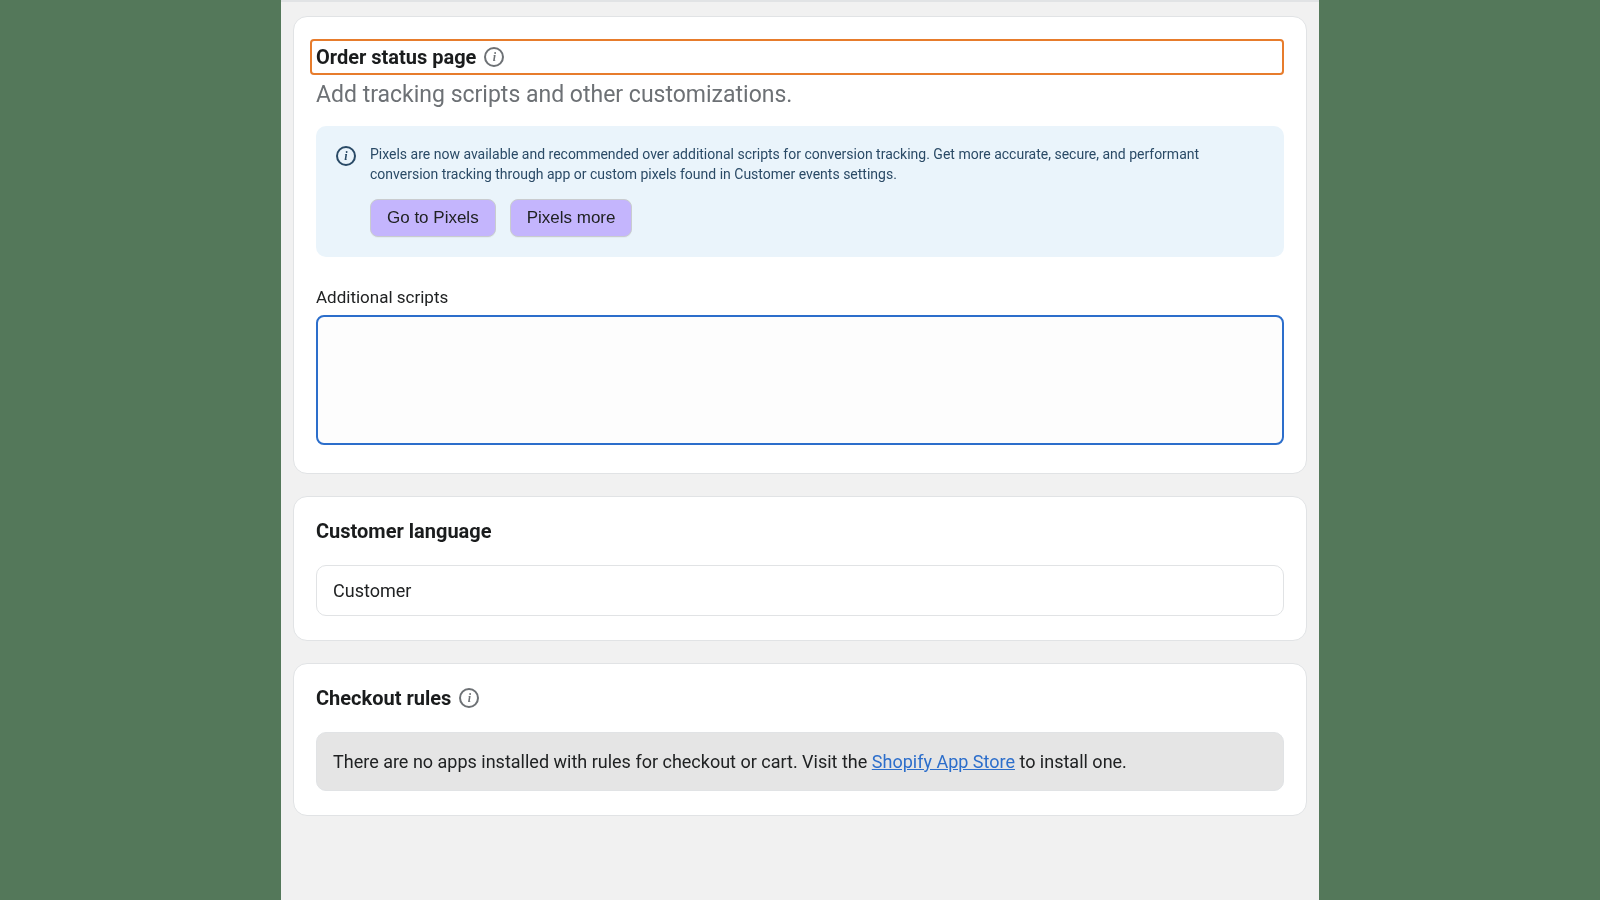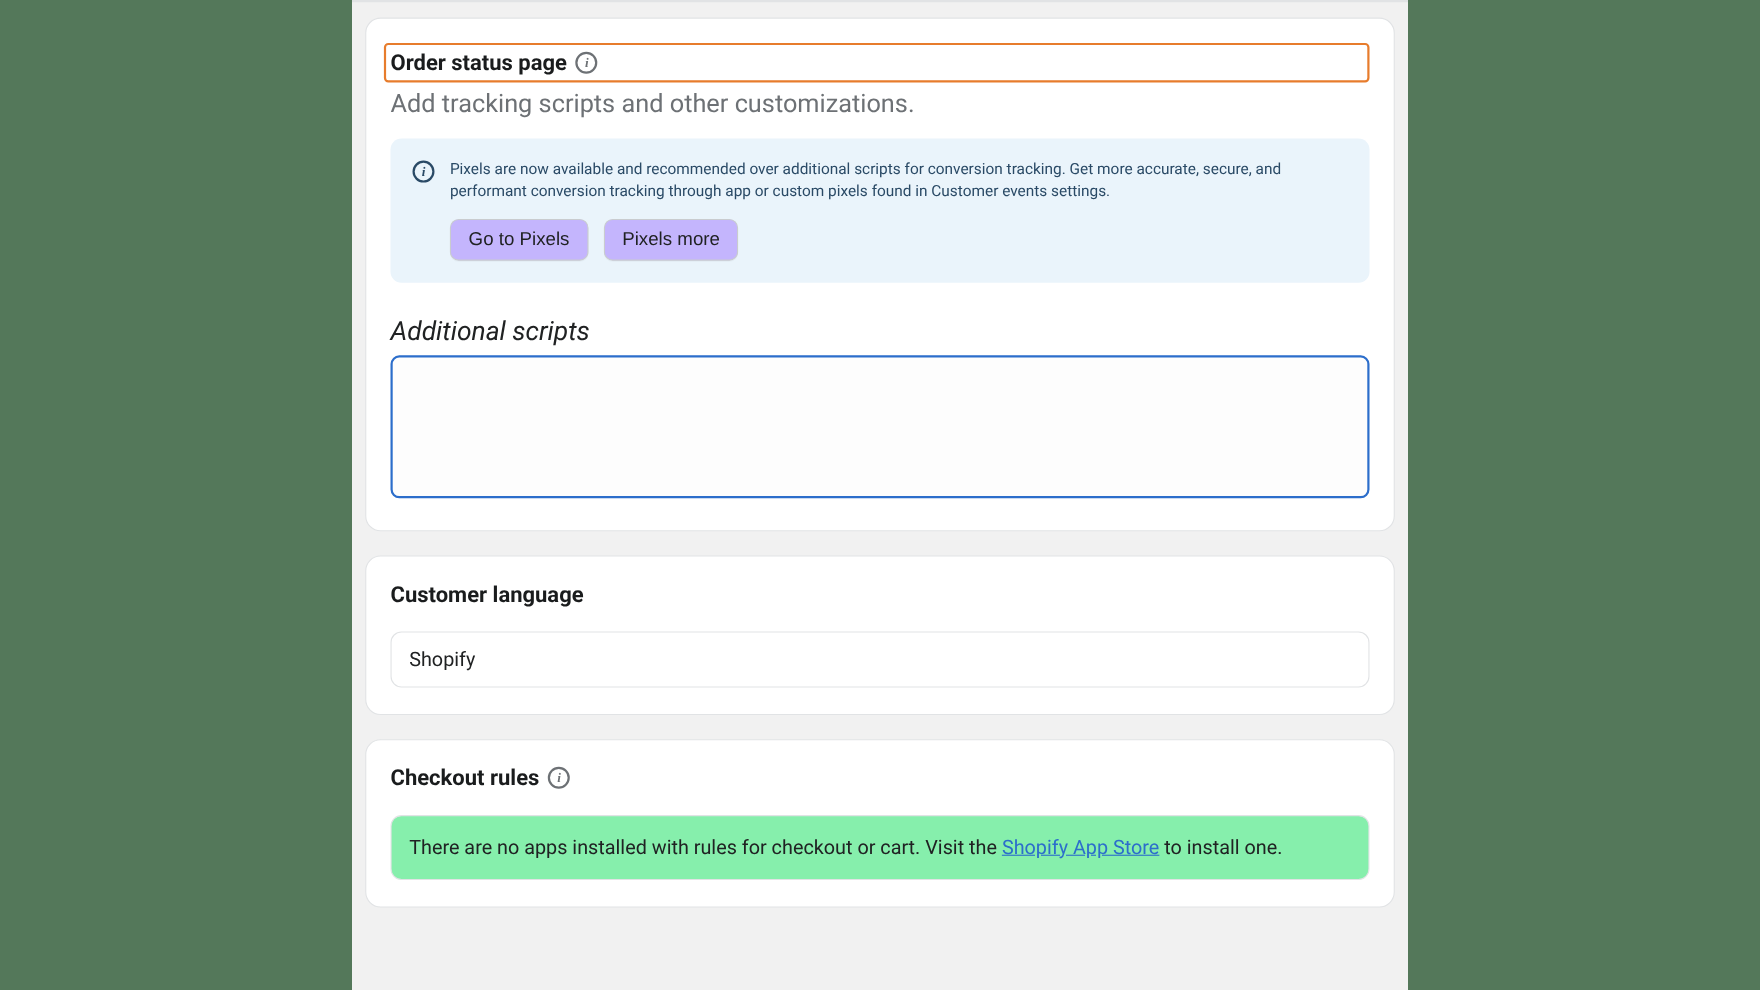--- a/index.html
+++ b/index.html
@@ -6,21 +6,21 @@
   html, body { width: 100%; height: 100%; }
   body {
     font-family: -apple-system, BlinkMacSystemFont, "Segoe UI", Roboto, Helvetica, Arial, sans-serif;
     background: #54785a;
     display: flex;
     justify-content: center;
     font-size: 18px;
     color: #202223;
   }
   .page-column {
-    width: 960px;
+    width: 1038px;
     background: #f1f1f1;
     min-height: 100%;
     padding: 0 12px 40px 12px;
   }
   .top-strip {
     height: 2px;
     margin: 0 -12px 14px -12px;
     background: #e1e3e5;
   }
   .card {
@@ -89,25 +89,24 @@
     border: 1px solid #c9cccf;
     border-radius: 8px;
     padding: 8px 16px;
     font-size: 17px;
     font-weight: 500;
     color: #202223;
     cursor: pointer;
     box-shadow: 0 1px 0 rgba(0,0,0,0.03);
   }
   .field-label {
-    font-size: 24px;
+    font-size: 17px;
     color: #202223;
     margin-top: 30px;
     margin-bottom: 8px;
-    font-style: italic;
   }
   .scripts-input {
     width: 100%;
     height: 130px;
     resize: none;
     background: #fdfdfd;
     border: 2px solid #2c6ecb;
     border-radius: 8px;
     padding: 12px;
     font-size: 15px;
@@ -123,21 +122,21 @@
     margin-top: 22px;
   }
   .lang-value { font-size: 18px; }
   .rules-desc {
     color: #6d7175;
     font-size: 18px;
     line-height: 1.4;
     margin-top: 6px;
   }
   .empty-box {
-    background: #86efac;
+    background: #e5e5e5;
     border: 1px solid #e1e3e5;
     border-radius: 10px;
     padding: 18px 16px;
     margin-top: 22px;
     color: #202223;
     font-size: 18px;
   }
   .empty-box a {
     color: #2c6ecb;
     text-decoration: underline;
@@ -169,21 +168,21 @@
       </div>
     </div>
 
     <div class="field-label">Additional scripts</div>
     <textarea class="scripts-input" value="" style=""></textarea>
   </div>
 
   <div class="card">
     <div class="section-header">Customer language</div>
     <div class="lang-row">
-      <span class="lang-value">Shopify</span>
+      <span class="lang-value">Customer</span>
     </div>
   </div>
 
   <div class="card">
     <span class="section-header">
       <span>Checkout rules</span>
       <span class="info-icon">i</span>
     </span>
     <div class="empty-box">
       <span>There are no apps installed with rules for checkout or cart. Visit the </span><a href="#">Shopify App Store</a><span> to install one.</span>

